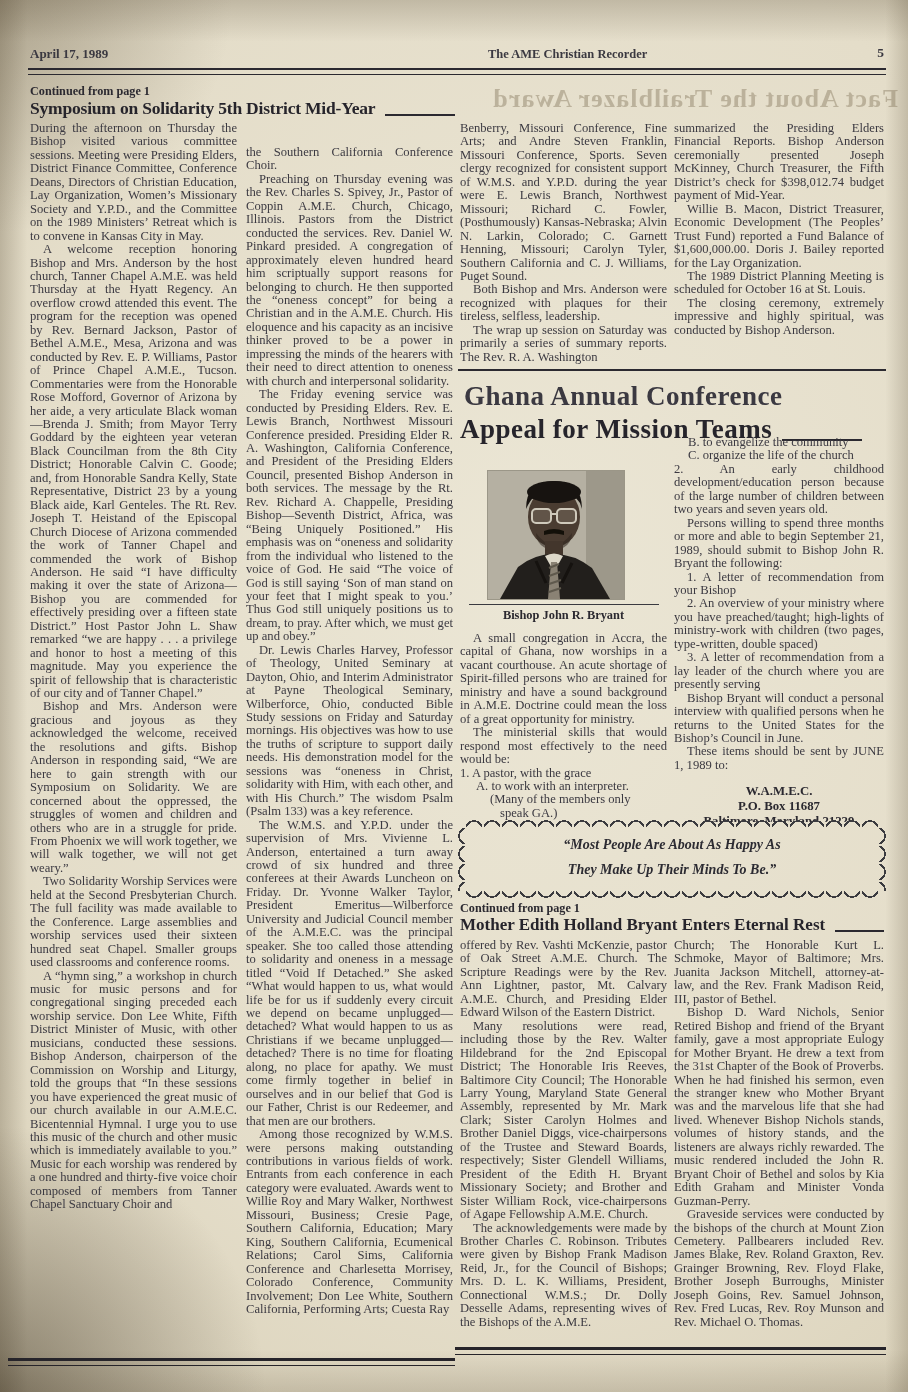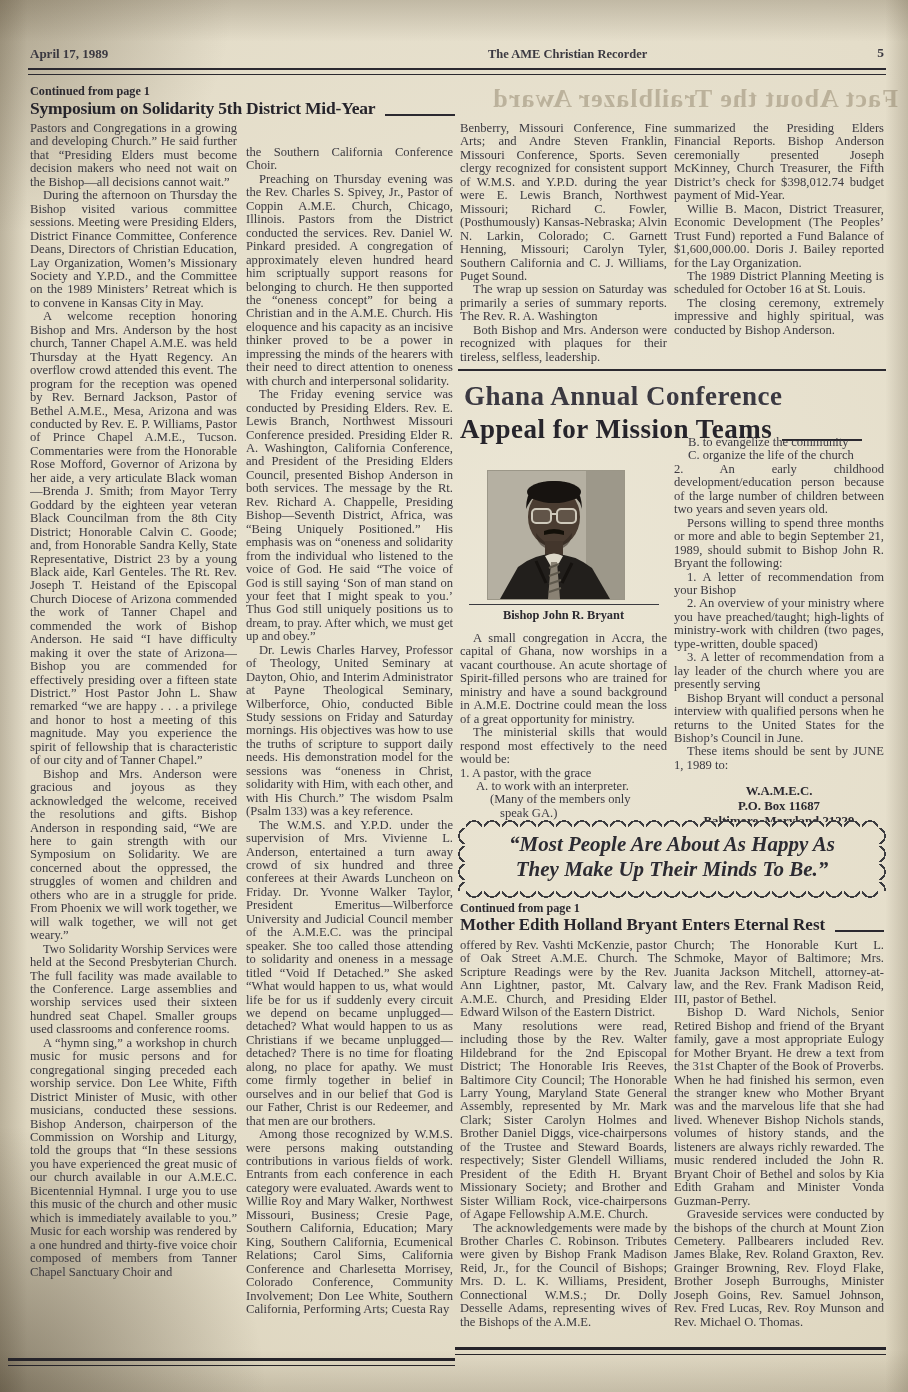--- a/index.html
+++ b/index.html
@@ -77,21 +77,21 @@
           background-size:18px 9px; background-repeat:repeat-x; }
   .sc-b { left:5px; right:5px; bottom:-4px; height:9px;
           background:radial-gradient(circle at 9px -2px, rgba(0,0,0,0) 7px, #3b3b3f 7px, #3b3b3f 8.8px, rgba(0,0,0,0) 8.8px);
           background-size:18px 9px; background-repeat:repeat-x; }
   .sc-l { top:5px; bottom:5px; left:-4px; width:9px;
           background:radial-gradient(circle at 11px 9px, rgba(0,0,0,0) 7px, #3b3b3f 7px, #3b3b3f 8.8px, rgba(0,0,0,0) 8.8px);
           background-size:9px 18px; background-repeat:repeat-y; }
   .sc-r { top:5px; bottom:5px; right:-4px; width:9px;
           background:radial-gradient(circle at -2px 9px, rgba(0,0,0,0) 7px, #3b3b3f 7px, #3b3b3f 8.8px, rgba(0,0,0,0) 8.8px);
           background-size:9px 18px; background-repeat:repeat-y; }
-  .quote-line { font-weight:bold; font-style:italic; font-size:21px; line-height:25px;
+  .quote-line { font-weight:bold; font-style:italic; font-size:14px; line-height:25px;
                 text-align:center; color:#2c2b32; }
   .quote-line.first { padding-top:10px; }
   .quote-attr { text-align:right; padding-right:34px; font-weight:bold; font-style:italic;
                 font-size:13px; color:#2c2b32; margin-top:0; }
 
   
   .er-kicker { left:460px; top:901px; }
   .er-headline { left:460px; top:915px; width:424px; }
   .er-headline h2 { font-size:17px; }
   .er-col1 { left:460px; top:939px; width:207px; height:416px; }
@@ -114,39 +114,38 @@
   <div class="abs hdr-title">The AME Christian Recorder</div>
   <div class="abs hdr-page">5</div>
   <div class="abs hdr-rule"></div>
 
   <div class="abs kicker sym-kicker">Continued from page 1</div>
   <div class="abs headline-row sym-headline">
     <h1>Symposium on Solidarity 5th District Mid-Year</h1>
     <div class="rule-fill"></div>
   </div>
   <div class="abs bodytext col1">
-      <p>Pastors and Congregations in a growing and developing Church.” He said further that “Presiding Elders must become decision makers who need not wait on the Bishop—all decisions cannot wait.”</p>
       <p>During the afternoon on Thursday the Bishop visited various committee sessions. Meeting were Presiding Elders, District Finance Committee, Conference Deans, Directors of Christian Education, Lay Organization, Women’s Missionary Society and Y.P.D., and the Committee on the 1989 Ministers’ Retreat which is to convene in Kansas City in May.</p>
       <p>A welcome reception honoring Bishop and Mrs. Anderson by the host church, Tanner Chapel A.M.E. was held Thursday at the Hyatt Regency. An overflow crowd attended this event. The program for the reception was opened by Rev. Bernard Jackson, Pastor of Bethel A.M.E., Mesa, Arizona and was conducted by Rev. E. P. Williams, Pastor of Prince Chapel A.M.E., Tucson. Commentaries were from the Honorable Rose Mofford, Governor of Arizona by her aide, a very articulate Black woman—Brenda J. Smith; from Mayor Terry Goddard by the eighteen year veteran Black Councilman from the 8th City District; Honorable Calvin C. Goode; and, from Honorable Sandra Kelly, State Representative, District 23 by a young Black aide, Karl Genteles. The Rt. Rev. Joseph T. Heistand of the Episcopal Church Diocese of Arizona commended the work of Tanner Chapel and commended the work of Bishop Anderson. He said “I have difficulty making it over the state of Arizona—Bishop you are commended for effectively presiding over a fifteen state District.” Host Pastor John L. Shaw remarked “we are happy . . . a privilege and honor to host a meeting of this magnitude. May you experience the spirit of fellowship that is characteristic of our city and of Tanner Chapel.”</p>
       <p>Bishop and Mrs. Anderson were gracious and joyous as they acknowledged the welcome, received the resolutions and gifts. Bishop Anderson in responding said, “We are here to gain strength with our Symposium on Solidarity. We are concerned about the oppressed, the struggles of women and children and others who are in a struggle for pride. From Phoenix we will work together, we will walk together, we will not get weary.”</p>
       <p>Two Solidarity Worship Services were held at the Second Presbyterian Church. The full facility was made available to the Conference. Large assemblies and worship services used their sixteen hundred seat Chapel. Smaller groups used classrooms and conference rooms.</p>
       <p>A “hymn sing,” a workshop in church music for music persons and for congregational singing preceded each worship service. Don Lee White, Fifth District Minister of Music, with other musicians, conducted these sessions. Bishop Anderson, chairperson of the Commission on Worship and Liturgy, told the groups that “In these sessions you have experienced the great music of our church available in our A.M.E.C. Bicentennial Hymnal. I urge you to use this music of the church and other music which is immediately available to you.” Music for each worship was rendered by a one hundred and thirty-five voice choir composed of members from Tanner Chapel Sanctuary Choir and</p>
     </div>
   <div class="abs bodytext col2">
       <p>the Southern California Conference Choir.</p>
       <p>Preaching on Thursday evening was the Rev. Charles S. Spivey, Jr., Pastor of Coppin A.M.E. Church, Chicago, Illinois. Pastors from the District conducted the services. Rev. Daniel W. Pinkard presided. A congregation of approximately eleven hundred heard him scriptually support reasons for belonging to church. He then supported the “oneness concept” for being a Christian and in the A.M.E. Church. His eloquence and his capacity as an incisive thinker proved to be a power in impressing the minds of the hearers with their need to direct attention to oneness with church and interpersonal solidarity.</p>
       <p>The Friday evening service was conducted by Presiding Elders. Rev. E. Lewis Branch, Northwest Missouri Conference presided. Presiding Elder R. A. Washington, California Conference, and President of the Presiding Elders Council, presented Bishop Anderson in both services. The message by the Rt. Rev. Richard A. Chappelle, Presiding Bishop—Seventh District, Africa, was “Being Uniquely Positioned.” His emphasis was on “oneness and solidarity from the individual who listened to the voice of God. He said “The voice of God is still saying ‘Son of man stand on your feet that I might speak to you.’ Thus God still uniquely positions us to dream, to pray. After which, we must get up and obey.”</p>
       <p>Dr. Lewis Charles Harvey, Professor of Theology, United Seminary at Dayton, Ohio, and Interim Administrator at Payne Theological Seminary, Wilberforce, Ohio, conducted Bible Study sessions on Friday and Saturday mornings. His objectives was how to use the truths of scripture to support daily needs. His demonstration model for the sessions was “oneness in Christ, solidarity with Him, with each other, and with His Church.” The wisdom Psalm (Psalm 133) was a key reference.</p>
       <p>The W.M.S. and Y.P.D. under the supervision of Mrs. Vivienne L. Anderson, entertained a turn away crowd of six hundred and three conferees at their Awards Luncheon on Friday. Dr. Yvonne Walker Taylor, President Emeritus—Wilberforce University and Judicial Council member of the A.M.E.C. was the principal speaker. She too called those attending to solidarity and oneness in a message titled “Void If Detached.” She asked “What would happen to us, what would life be for us if suddenly every circuit we depend on became unplugged—detached? What would happen to us as Christians if we became unplugged—detached? There is no time for floating along, no place for apathy. We must come firmly together in belief in ourselves and in our belief that God is our Father, Christ is our Redeemer, and that men are our brothers.</p>
       <p>Among those recognized by W.M.S. were persons making outstanding contributions in various fields of work. Entrants from each conference in each category were evaluated. Awards went to Willie Roy and Mary Walker, Northwest Missouri, Business; Cresie Page, Southern California, Education; Mary King, Southern California, Ecumenical Relations; Carol Sims, California Conference and Charlesetta Morrisey, Colorado Conference, Community Involvement; Don Lee White, Southern California, Performing Arts; Cuesta Ray</p>
     </div>
   <div class="abs bodytext col3">
       <p>Benberry, Missouri Conference, Fine Arts; and Andre Steven Franklin, Missouri Conference, Sports. Seven clergy recognized for consistent support of W.M.S. and Y.P.D. during the year were E. Lewis Branch, Northwest Missouri; Richard C. Fowler, (Posthumously) Kansas-Nebraska; Alvin N. Larkin, Colorado; C. Garnett Henning, Missouri; Carolyn Tyler, Southern California and C. J. Williams, Puget Sound.</p>
+      <p>Both Bishop and Mrs. Anderson were recognized with plaques for their tireless, selfless, leadership.</p>
       <p>The wrap up session on Saturday was primarily a series of summary reports. The Rev. R. A. Washington</p>
-      <p>Both Bishop and Mrs. Anderson were recognized with plaques for their tireless, selfless, leadership.</p>
     </div>
   <div class="abs bodytext col4">
       <p>summarized the Presiding Elders Financial Reports. Bishop Anderson ceremonially presented Joseph McKinney, Church Treasurer, the Fifth District’s check for $398,012.74 budget payment of Mid-Year.</p>
       <p>Willie B. Macon, District Treasurer, Economic Development (The Peoples’ Trust Fund) reported a Fund Balance of $1,600,000.00. Doris J. Bailey reported for the Lay Organization.</p>
       <p>The 1989 District Planning Meeting is scheduled for October 16 at St. Louis.</p>
       <p>The closing ceremony, extremely impressive and highly spiritual, was conducted by Bishop Anderson.</p>
     </div>
 
   <div class="abs right-rule"></div>
   <div class="abs ghana-headline">

